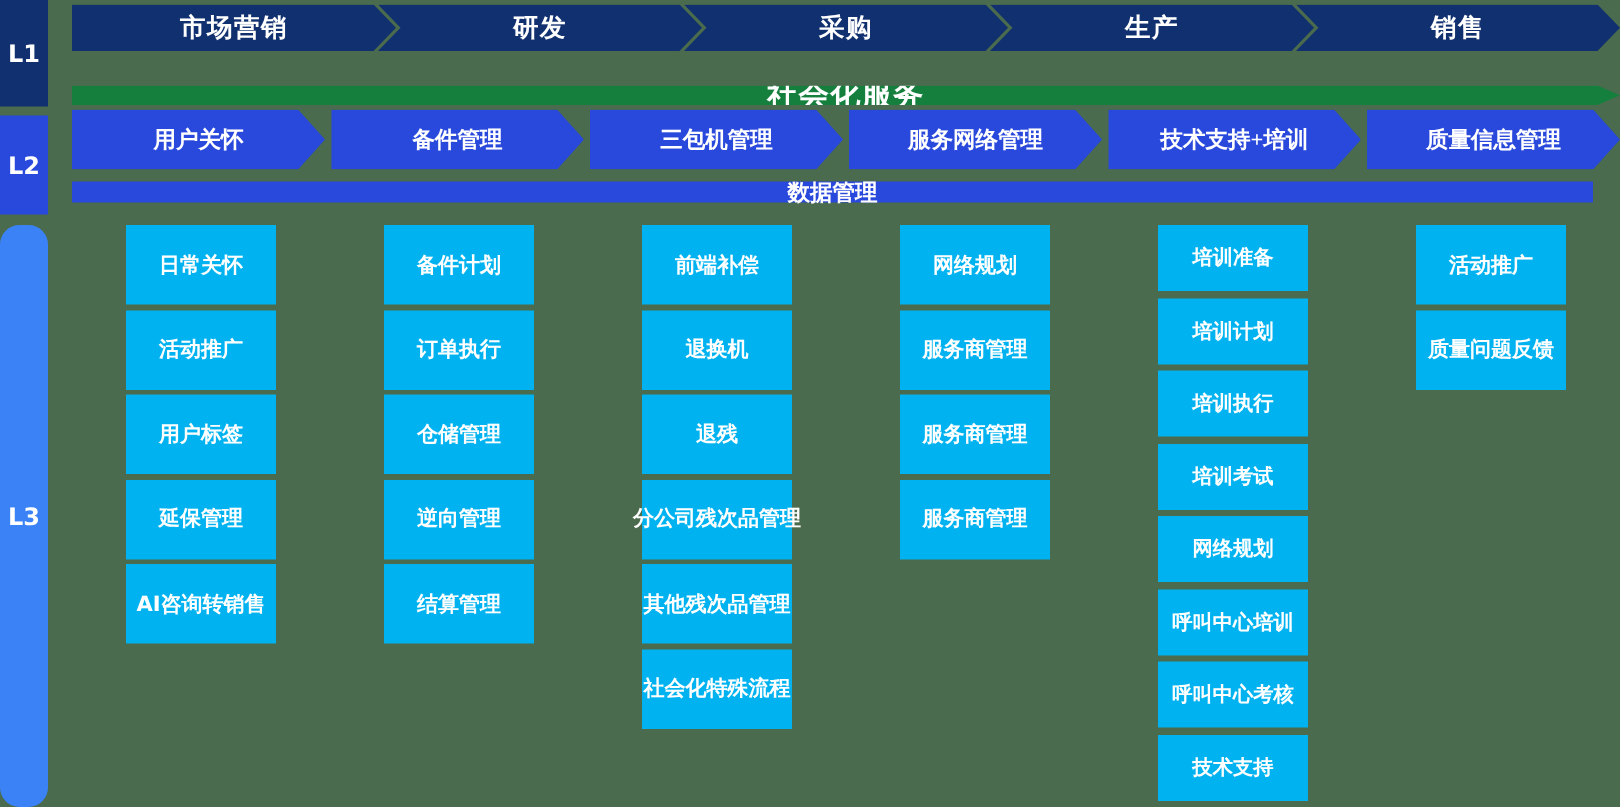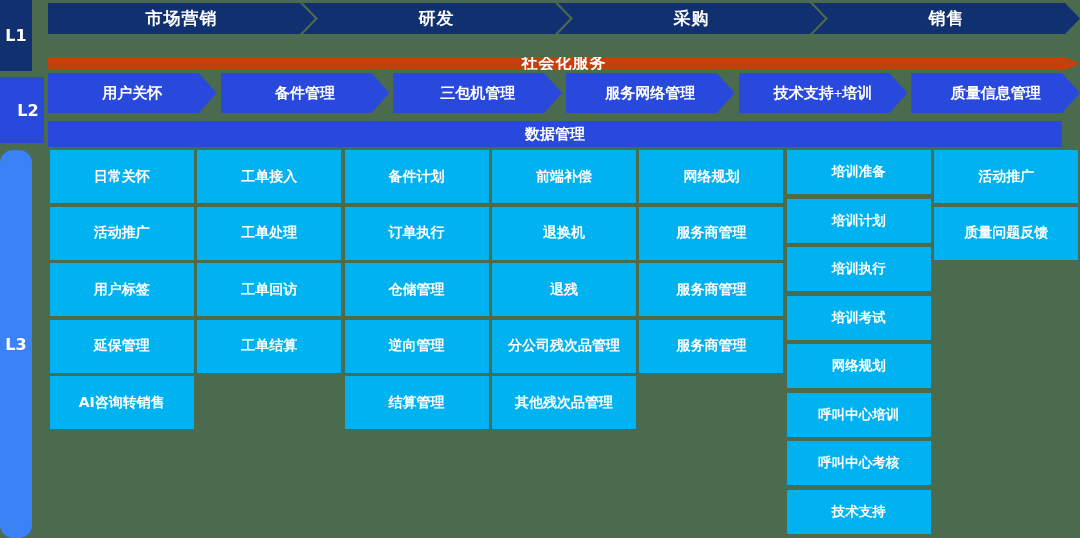--- a/index.html
+++ b/index.html
@@ -9,70 +9,71 @@
     font-family:"DejaVu Sans","Liberation Sans",sans-serif;
     color:#fff;
   }
   .abs{position:absolute;}
   
   .rail{
     left:0;width:32px;display:flex;align-items:center;justify-content:center;
     font-weight:bold;font-size:16px;color:#fff;
   }
   #rail-l1{top:0;height:71px;background:#11306F;}
-  #rail-l2{top:77px;height:66px;background:#2948DC;padding-left:12px;}
+  #rail-l2{top:77px;height:66px;background:#2948DC;}
   #rail-l3{top:150px;height:388px;background:#3b82f6;border-radius:13px;}
   
   .row{left:48px;width:1032px;display:flex;}
   #row-l1-arrows{top:3px;height:31px;}
   #row-l1-bar{top:39px;height:31px;}
   #row-l2-arrows{top:73px;height:40px;}
-  #row-l2-bar{top:121px;height:26px;width:1014px;}
+  #row-l2-bar{top:121px;height:14px;width:1014px;}
   
   .chev{
     flex:1;display:flex;align-items:center;justify-content:center;
     font-weight:bold;white-space:nowrap;font-family:Liberation Serif, serif;
   }
   .l1c{background:#11306F;font-size:17px;letter-spacing:1px;
     clip-path:polygon(0 0,calc(100% - 15px) 0,100% 50%,calc(100% - 15px) 100%,0 100%);}
   .l1c:not(:first-child){
     margin-left:-12px;
     clip-path:polygon(0 0,calc(100% - 15px) 0,100% 50%,calc(100% - 15px) 100%,0 100%,15px 50%);}
   .l2c{background:#2948DC;font-size:15px;margin-right:4px;
     clip-path:polygon(0 0,calc(100% - 18px) 0,100% 50%,calc(100% - 18px) 100%,0 100%);}
   .l2c:last-child{margin-right:0;}
   
   .bar{
     display:flex;align-items:center;justify-content:center;
     font-weight:bold;width:100%;
   }
-  #bar-social{background:#c2410c;font-size:16px;letter-spacing:1px;
+  #bar-social{background:#15803d;font-size:20px;letter-spacing:1px;
     clip-path:polygon(0 0,calc(100% - 15px) 0,100% 50%,calc(100% - 15px) 100%,0 100%);margin-top:18px;}
   #bar-data{background:#2948DC;font-size:15px;}
   
   #l3-grid{top:150px;left:48px;width:1032px;display:flex;align-items:flex-start;}
   .col{flex:1;display:flex;flex-direction:column;align-items:center;}
   .box{
-    width:144px;height:53px;margin-bottom:3.5px;background:#00B3F0;
+    width:100px;height:53px;margin-bottom:3.5px;background:#00B3F0;
     display:flex;align-items:center;justify-content:center;
     font-weight:bold;font-size:14px;text-align:center;white-space:nowrap;
   }
   .col.compact .box{height:44px;margin-bottom:4.5px;font-size:13.5px;}
 </style>
 </head>
 <body>
 
 <div class="abs rail" id="rail-l1">L1</div>
 <div class="abs rail" id="rail-l2">L2</div>
 <div class="abs rail" id="rail-l3">L3</div>
 
 <div class="abs row" id="row-l1-arrows">
   <div class="chev l1c">市场营销</div>
   <div class="chev l1c">研发</div>
   <div class="chev l1c">采购</div>
+  <div class="chev l1c">生产</div>
   <div class="chev l1c">销售</div>
 </div>
 
 <div class="abs row" id="row-l1-bar">
   <div class="bar" id="bar-social">社会化服务</div>
 </div>
 
 <div class="abs row" id="row-l2-arrows">
   <div class="chev l2c">用户关怀</div>
   <div class="chev l2c">备件管理</div>
@@ -89,41 +90,36 @@
 <div class="abs" id="l3-grid">
 
   <div class="col">
     <div class="box">日常关怀</div>
     <div class="box">活动推广</div>
     <div class="box">用户标签</div>
     <div class="box">延保管理</div>
     <div class="box">AI咨询转销售</div>
   </div>
 
-  <div class="col">
-    <div class="box">工单接入</div>
-    <div class="box">工单处理</div>
-    <div class="box">工单回访</div>
-    <div class="box">工单结算</div>
-  </div>
 
   <div class="col">
     <div class="box">备件计划</div>
     <div class="box">订单执行</div>
     <div class="box">仓储管理</div>
     <div class="box">逆向管理</div>
     <div class="box">结算管理</div>
   </div>
 
   <div class="col">
     <div class="box">前端补偿</div>
     <div class="box">退换机</div>
     <div class="box">退残</div>
     <div class="box">分公司残次品管理</div>
     <div class="box">其他残次品管理</div>
+    <div class="box">社会化特殊流程</div>
   </div>
 
   <div class="col">
     <div class="box">网络规划</div>
     <div class="box">服务商管理</div>
     <div class="box">服务商管理</div>
     <div class="box">服务商管理</div>
   </div>
 
   <div class="col compact">

